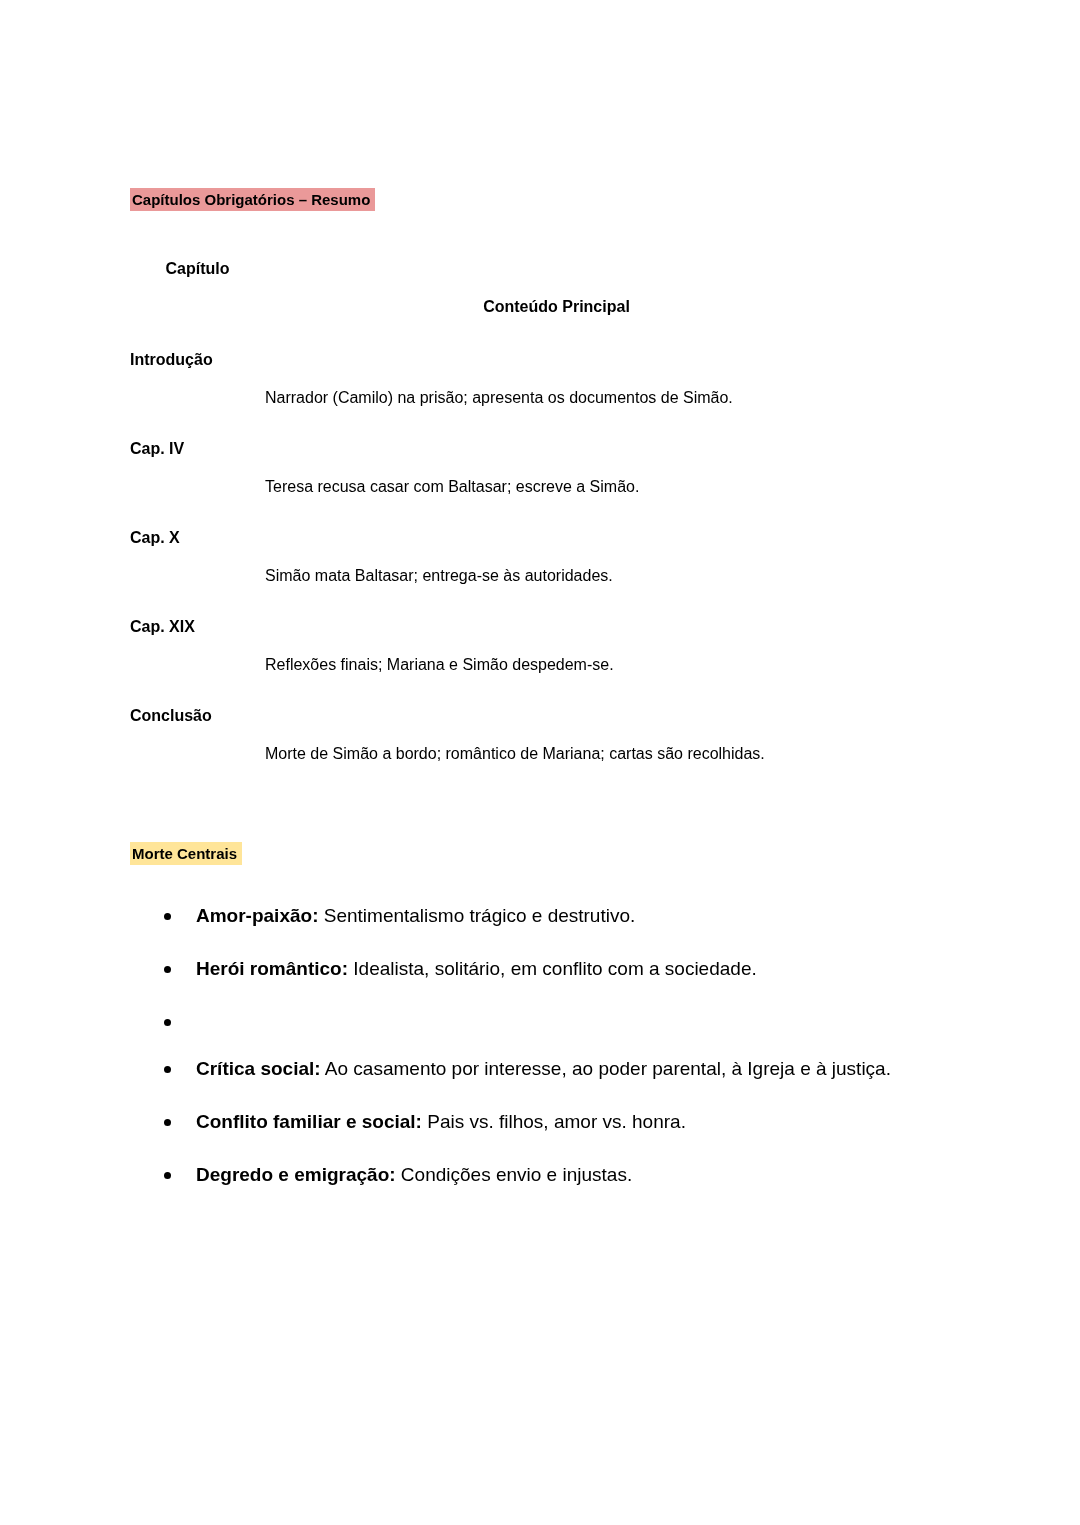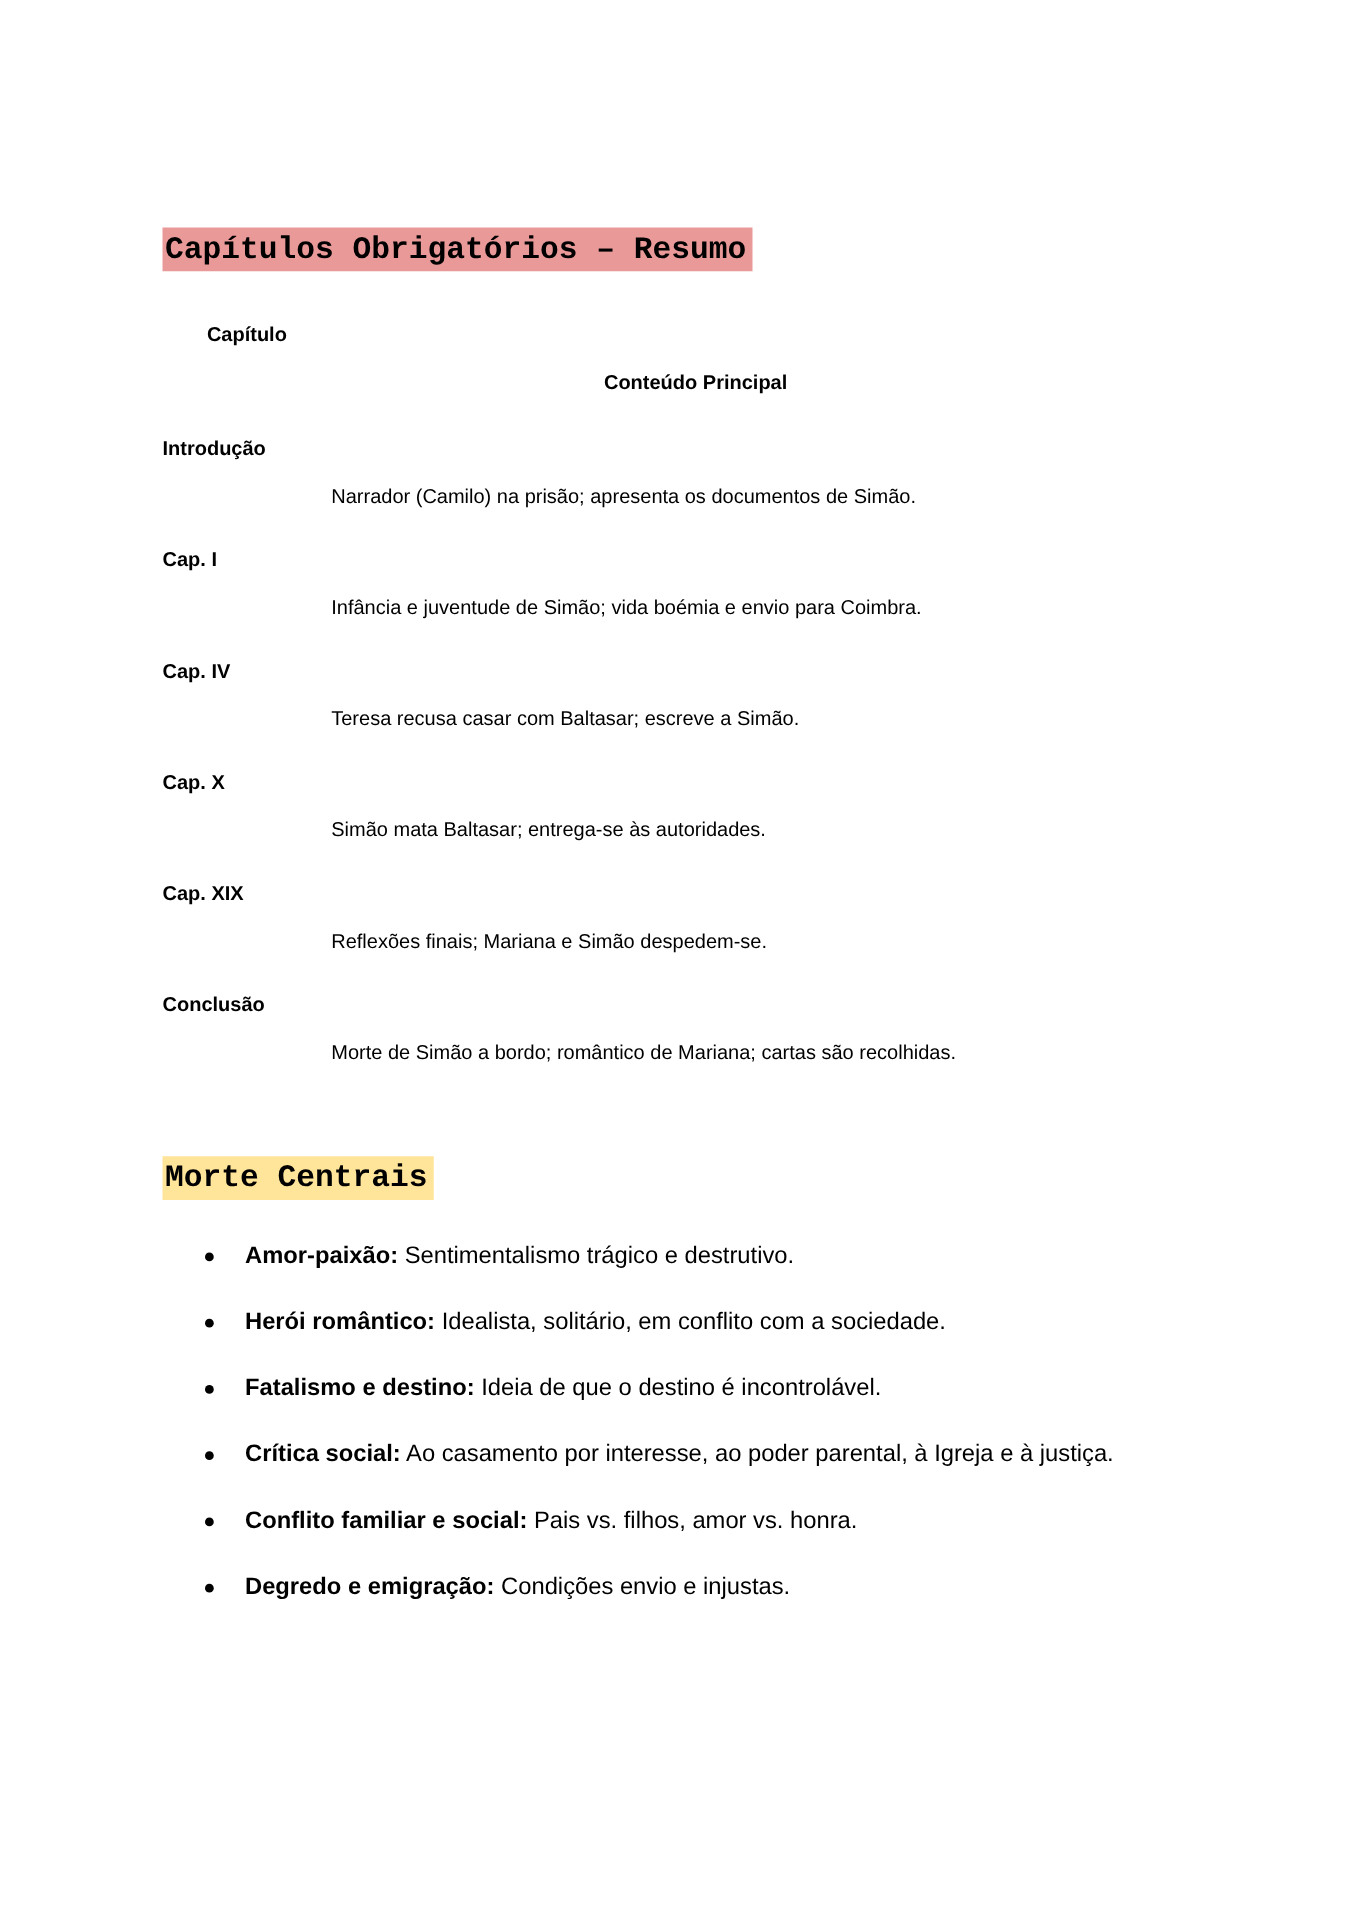--- a/index.html
+++ b/index.html
@@ -15,25 +15,24 @@
     width: 1080px; height: 1525px;
     background: #ffffff;
     overflow: hidden;
   }
   .doc {
     position: absolute;
     left: 130px; top: 185px;
     width: 830px;
   }
   .h-title {
-    font-size: 25px;
+    font-size: 15px;
     font-weight: bold;
     line-height: 30px;
     white-space: nowrap;
-    font-family: Liberation Mono, monospace;
   }
   .hl { padding: 3px 5px 3px 2px; }
   .hl-pink { background: #ea9999; }
   .hl-yellow { background: #ffe599; }
 
   
   .ch-table { margin-top: 43px; width: 718px; }
   .trow { display: flex; align-items: flex-start; height: 89px; }
   .trow.thead { height: 88px; }
   .trow.last { height: auto; min-height: 89px; }
@@ -75,24 +74,20 @@
       <div class="trow thead">
         <div class="tcell col1">Capítulo</div>
         <div class="tcell col2">Conteúdo Principal</div>
       </div>
 
       <div class="trow">
         <div class="tcell col1">Introdução</div>
         <div class="tcell col2">Narrador (Camilo) na prisão; apresenta os documentos de Simão.</div>
       </div>
 
-      <div class="trow">
-        <div class="tcell col1">Cap. I</div>
-        <div class="tcell col2">Infância e juventude de Simão; vida boémia e envio para Coimbra.</div>
-      </div>
 
       <div class="trow">
         <div class="tcell col1">Cap. IV</div>
         <div class="tcell col2">Teresa recusa casar com Baltasar; escreve a Simão.</div>
       </div>
 
       <div class="trow">
         <div class="tcell col1">Cap. X</div>
         <div class="tcell col2">Simão mata Baltasar; entrega-se às autoridades.</div>
       </div>
@@ -116,21 +111,20 @@
       <li>
         <span class="dot"></span>
         <span class="li-text"><span class="term">Amor-paixão:</span> <span>Sentimentalismo trágico e destrutivo.</span></span>
       </li>
       <li>
         <span class="dot"></span>
         <span class="li-text"><span class="term">Herói romântico:</span> <span>Idealista, solitário, em conflito com a sociedade.</span></span>
       </li>
       <li>
         <span class="dot"></span>
-        <span class="li-text"><span class="term">Fatalismo e destino:</span> <span>Ideia de que o destino é incontrolável.</span></span>
       </li>
       <li>
         <span class="dot"></span>
         <span class="li-text"><span class="term">Crítica social:</span> <span>Ao casamento por interesse, ao poder parental, à Igreja e à justiça.</span></span>
       </li>
       <li>
         <span class="dot"></span>
         <span class="li-text"><span class="term">Conflito familiar e social:</span> <span>Pais vs. filhos, amor vs. honra.</span></span>
       </li>
       <li>

